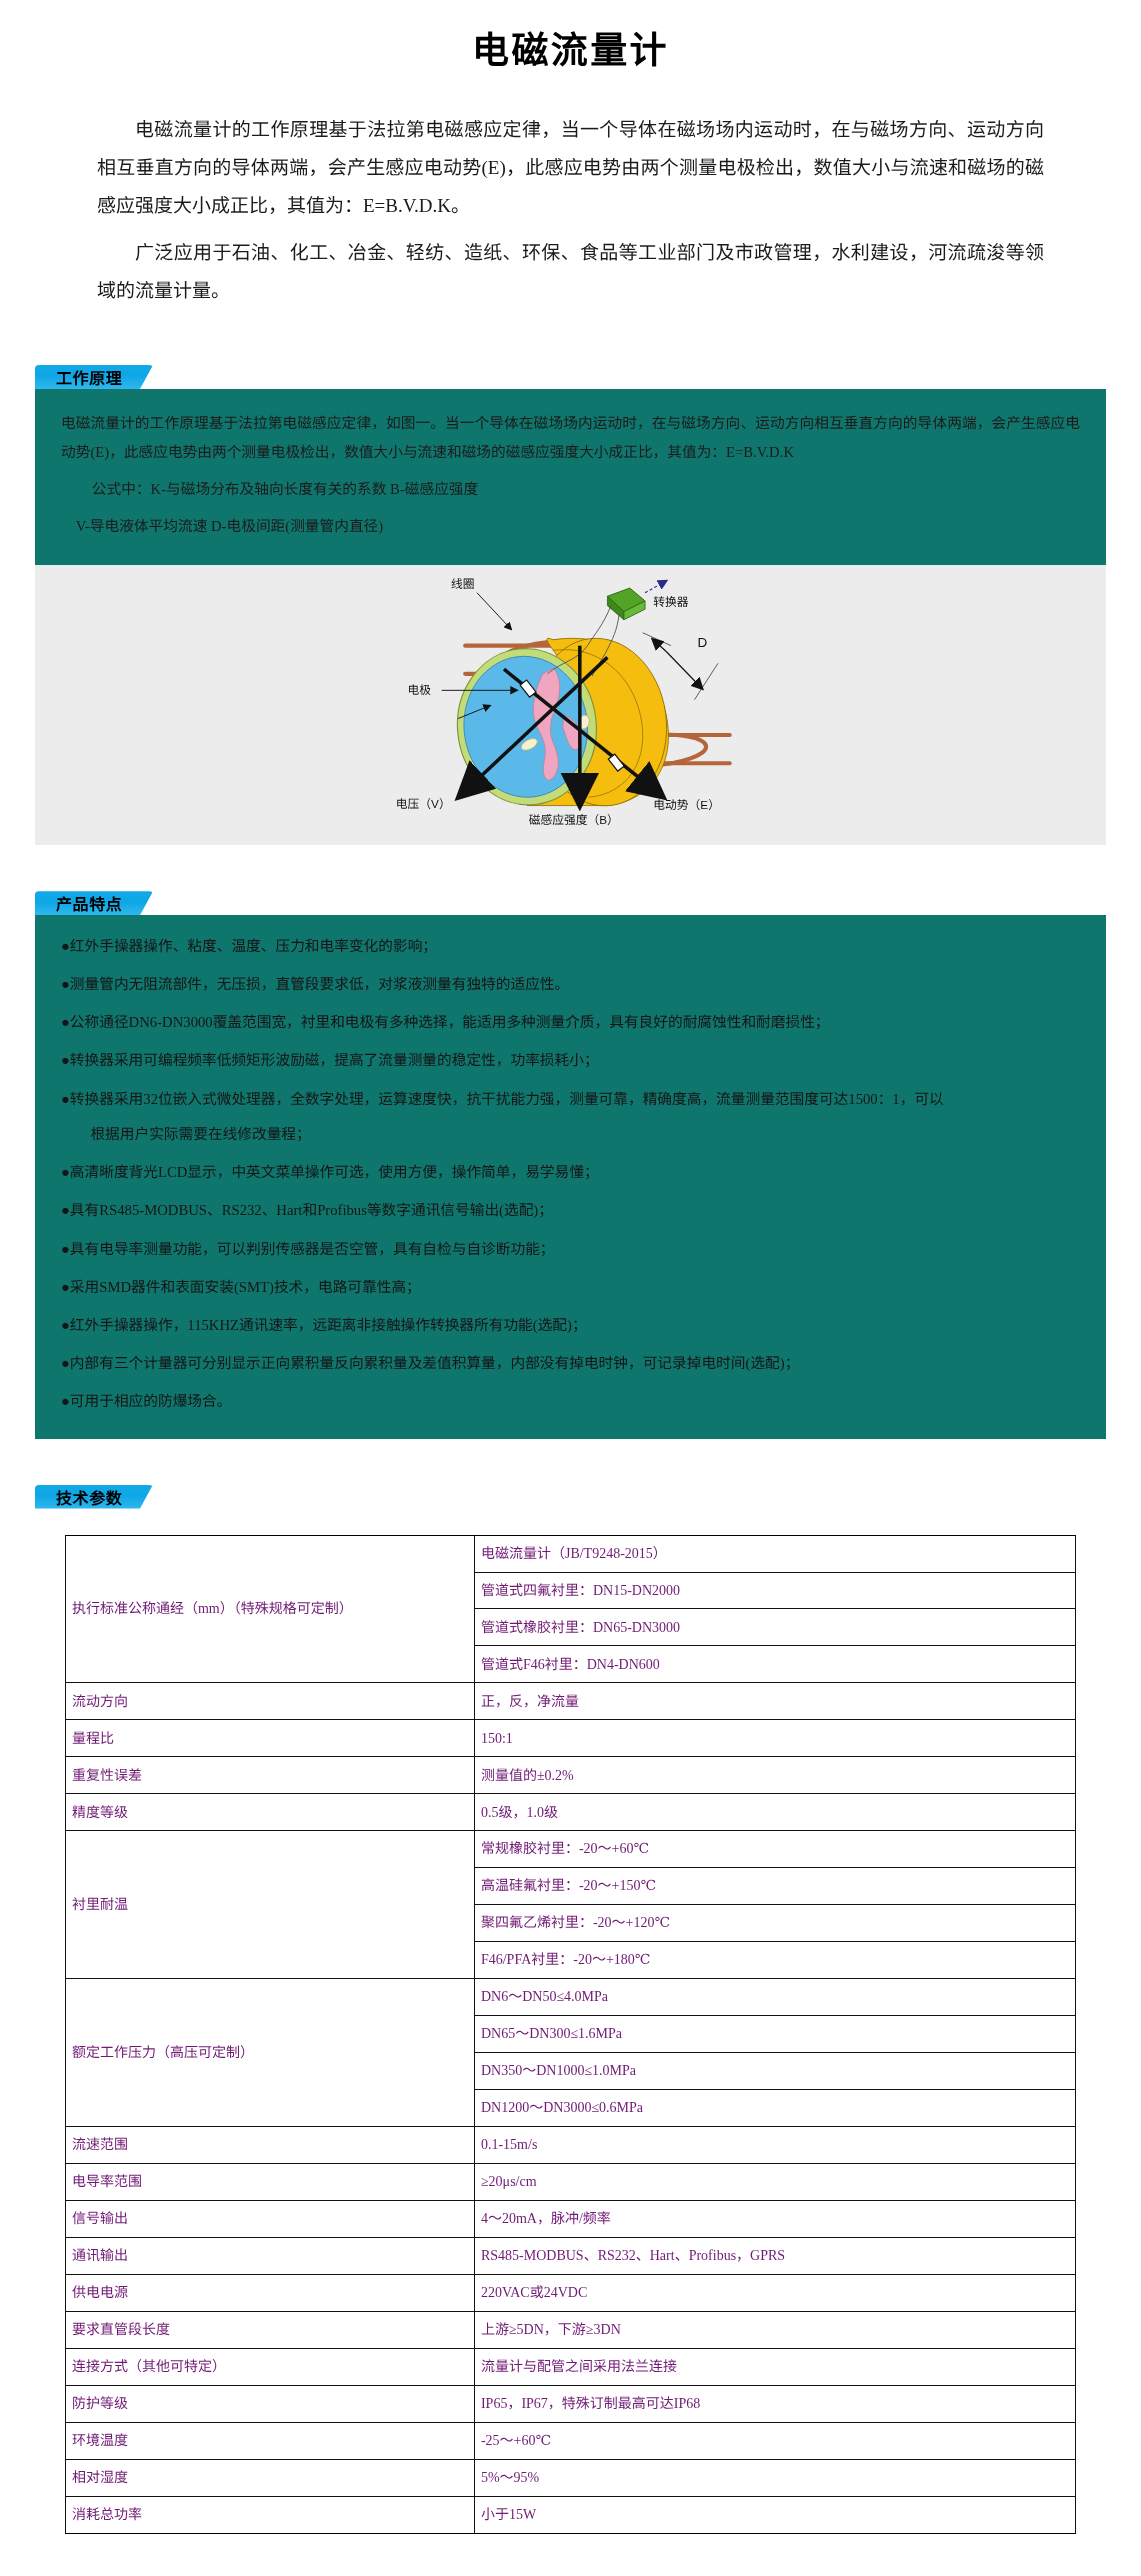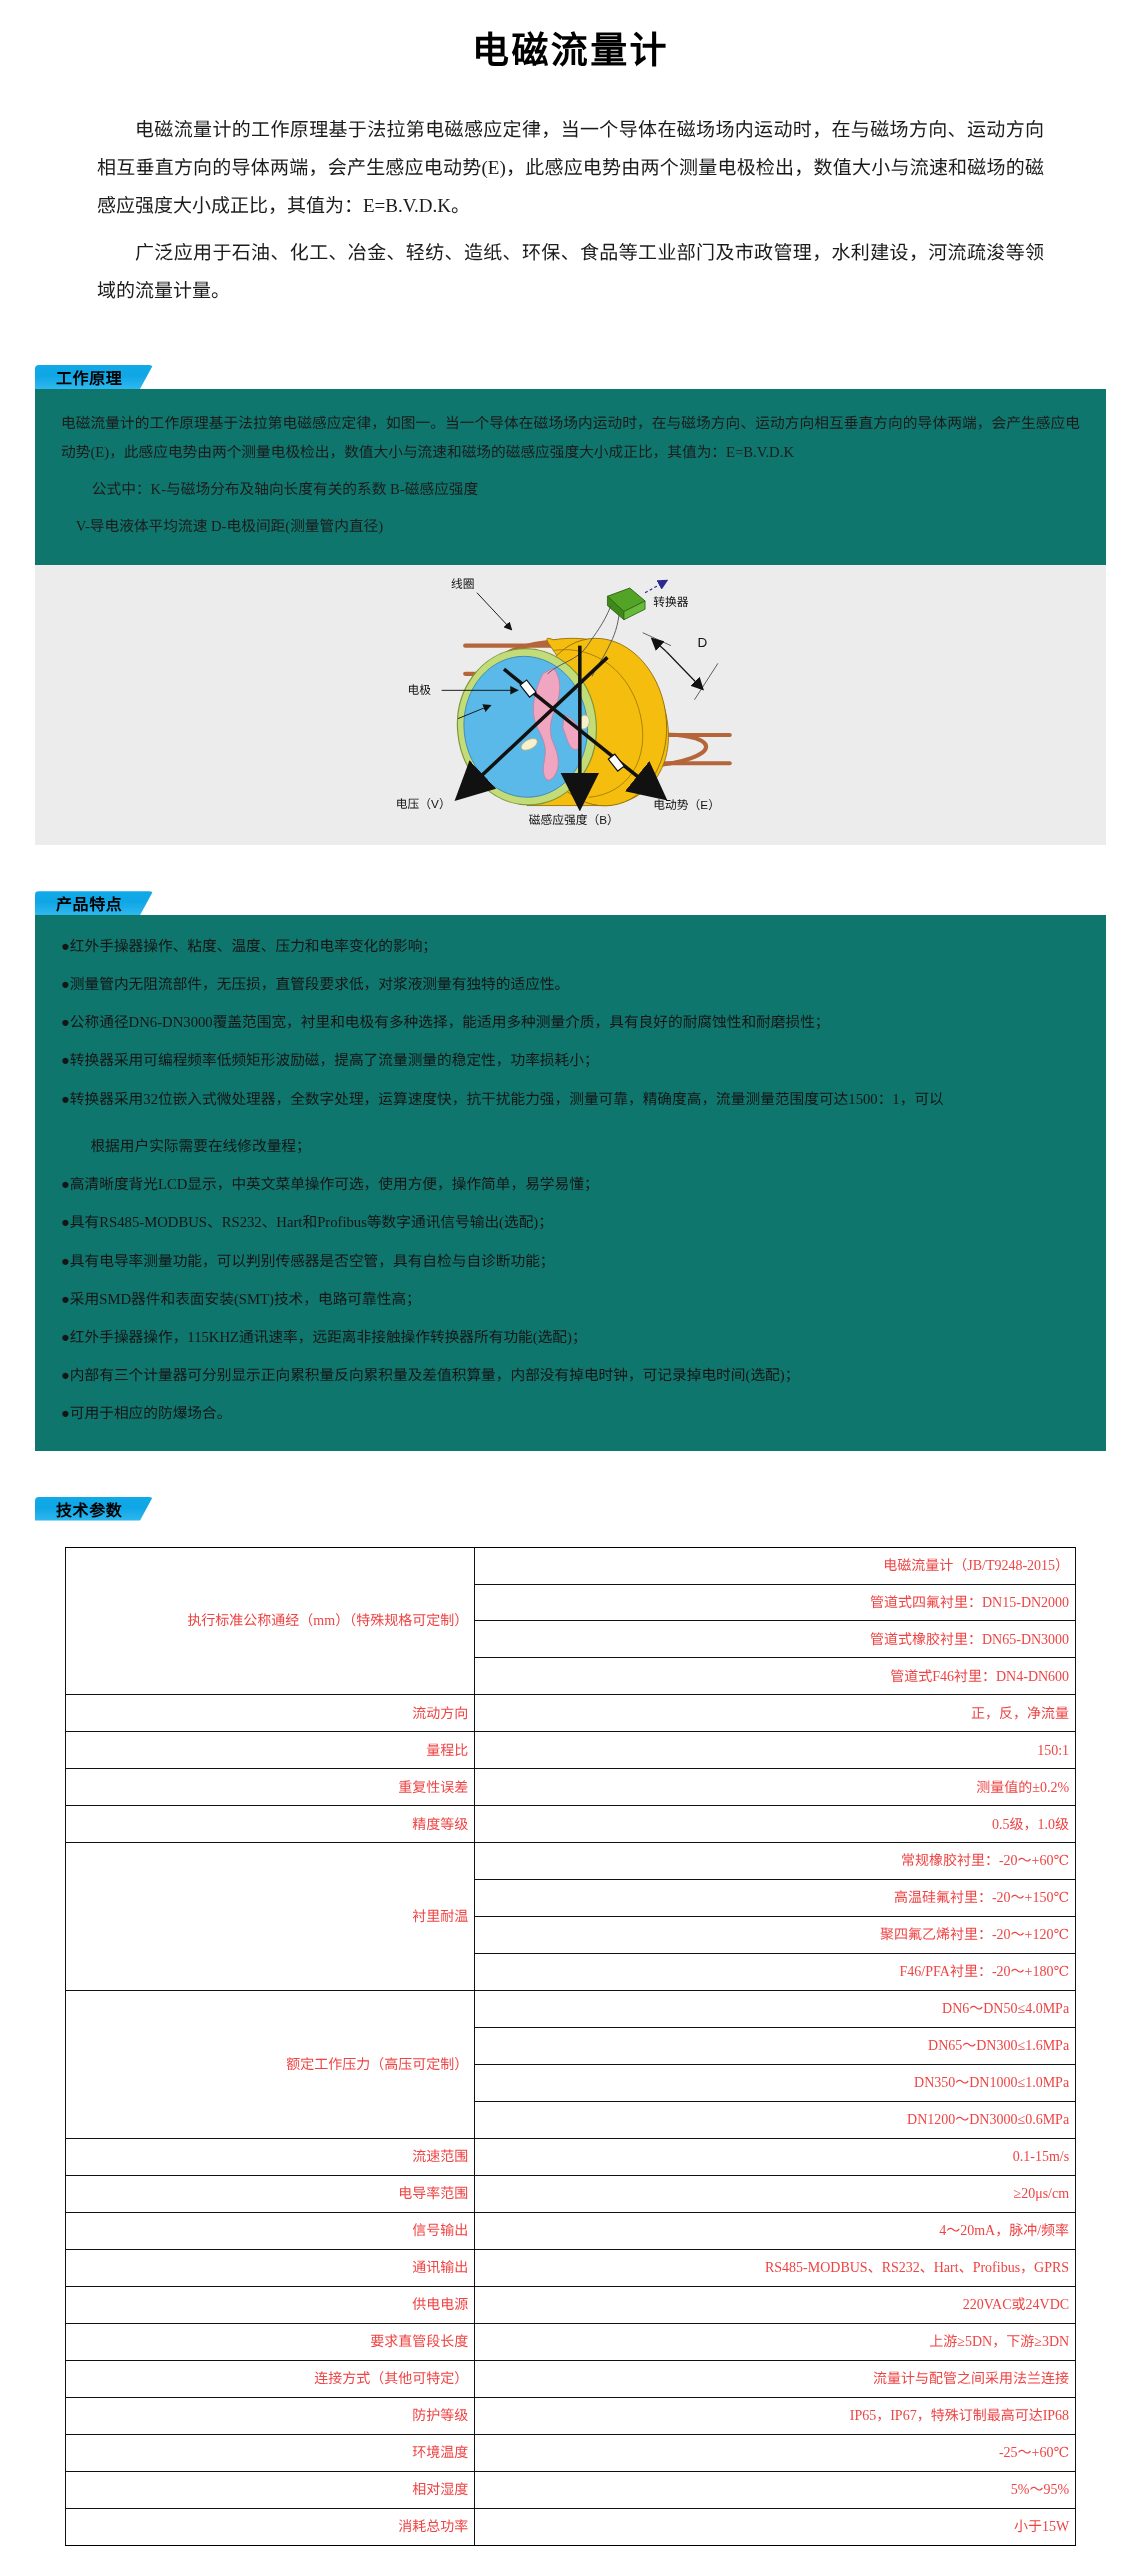--- a/index.html
+++ b/index.html
@@ -110,38 +110,38 @@
     font-size: 14.7px;
     line-height: 1.55;
     color: #151515;
     margin: 0 0 15.3px 0;
     text-indent: 0;
     position: relative;
     padding-left: 0;
   }
   .features li:last-child { margin-bottom: 2.4px; }
   .features ul { margin: 0; padding: 0; }
-  .cont-line { display: block; padding-left: 2.0em; margin-top: 25px; }
+  .cont-line { display: block; padding-left: 2.0em; margin-top: 13px; }
 
   
   .table-wrap { margin: 26px 65px 0 65px; }
   table.spec {
     width: 100%;
     border-collapse: collapse;
     table-layout: fixed;
     font-size: 14px;
   }
   table.spec td {
     border: 0.6px solid #111;
-    text-align: right;
+    text-align: left;
     vertical-align: middle;
     padding: 8.2px 5.9px;
     height: 36px;
     line-height: 1.4;
-    color: #ef4444;
+    color: #701a75;
   }
   table.spec td.k { width: 40.5%; }
   table.spec td.v { width: 59.5%; }
   table.spec td.thick-top { border-top: 1.8px solid #000; }
   table.spec td.thick-bottom { border-bottom: 1.8px solid #000; }
 </style>
 </head>
 <body>
 
 <div class="page">

